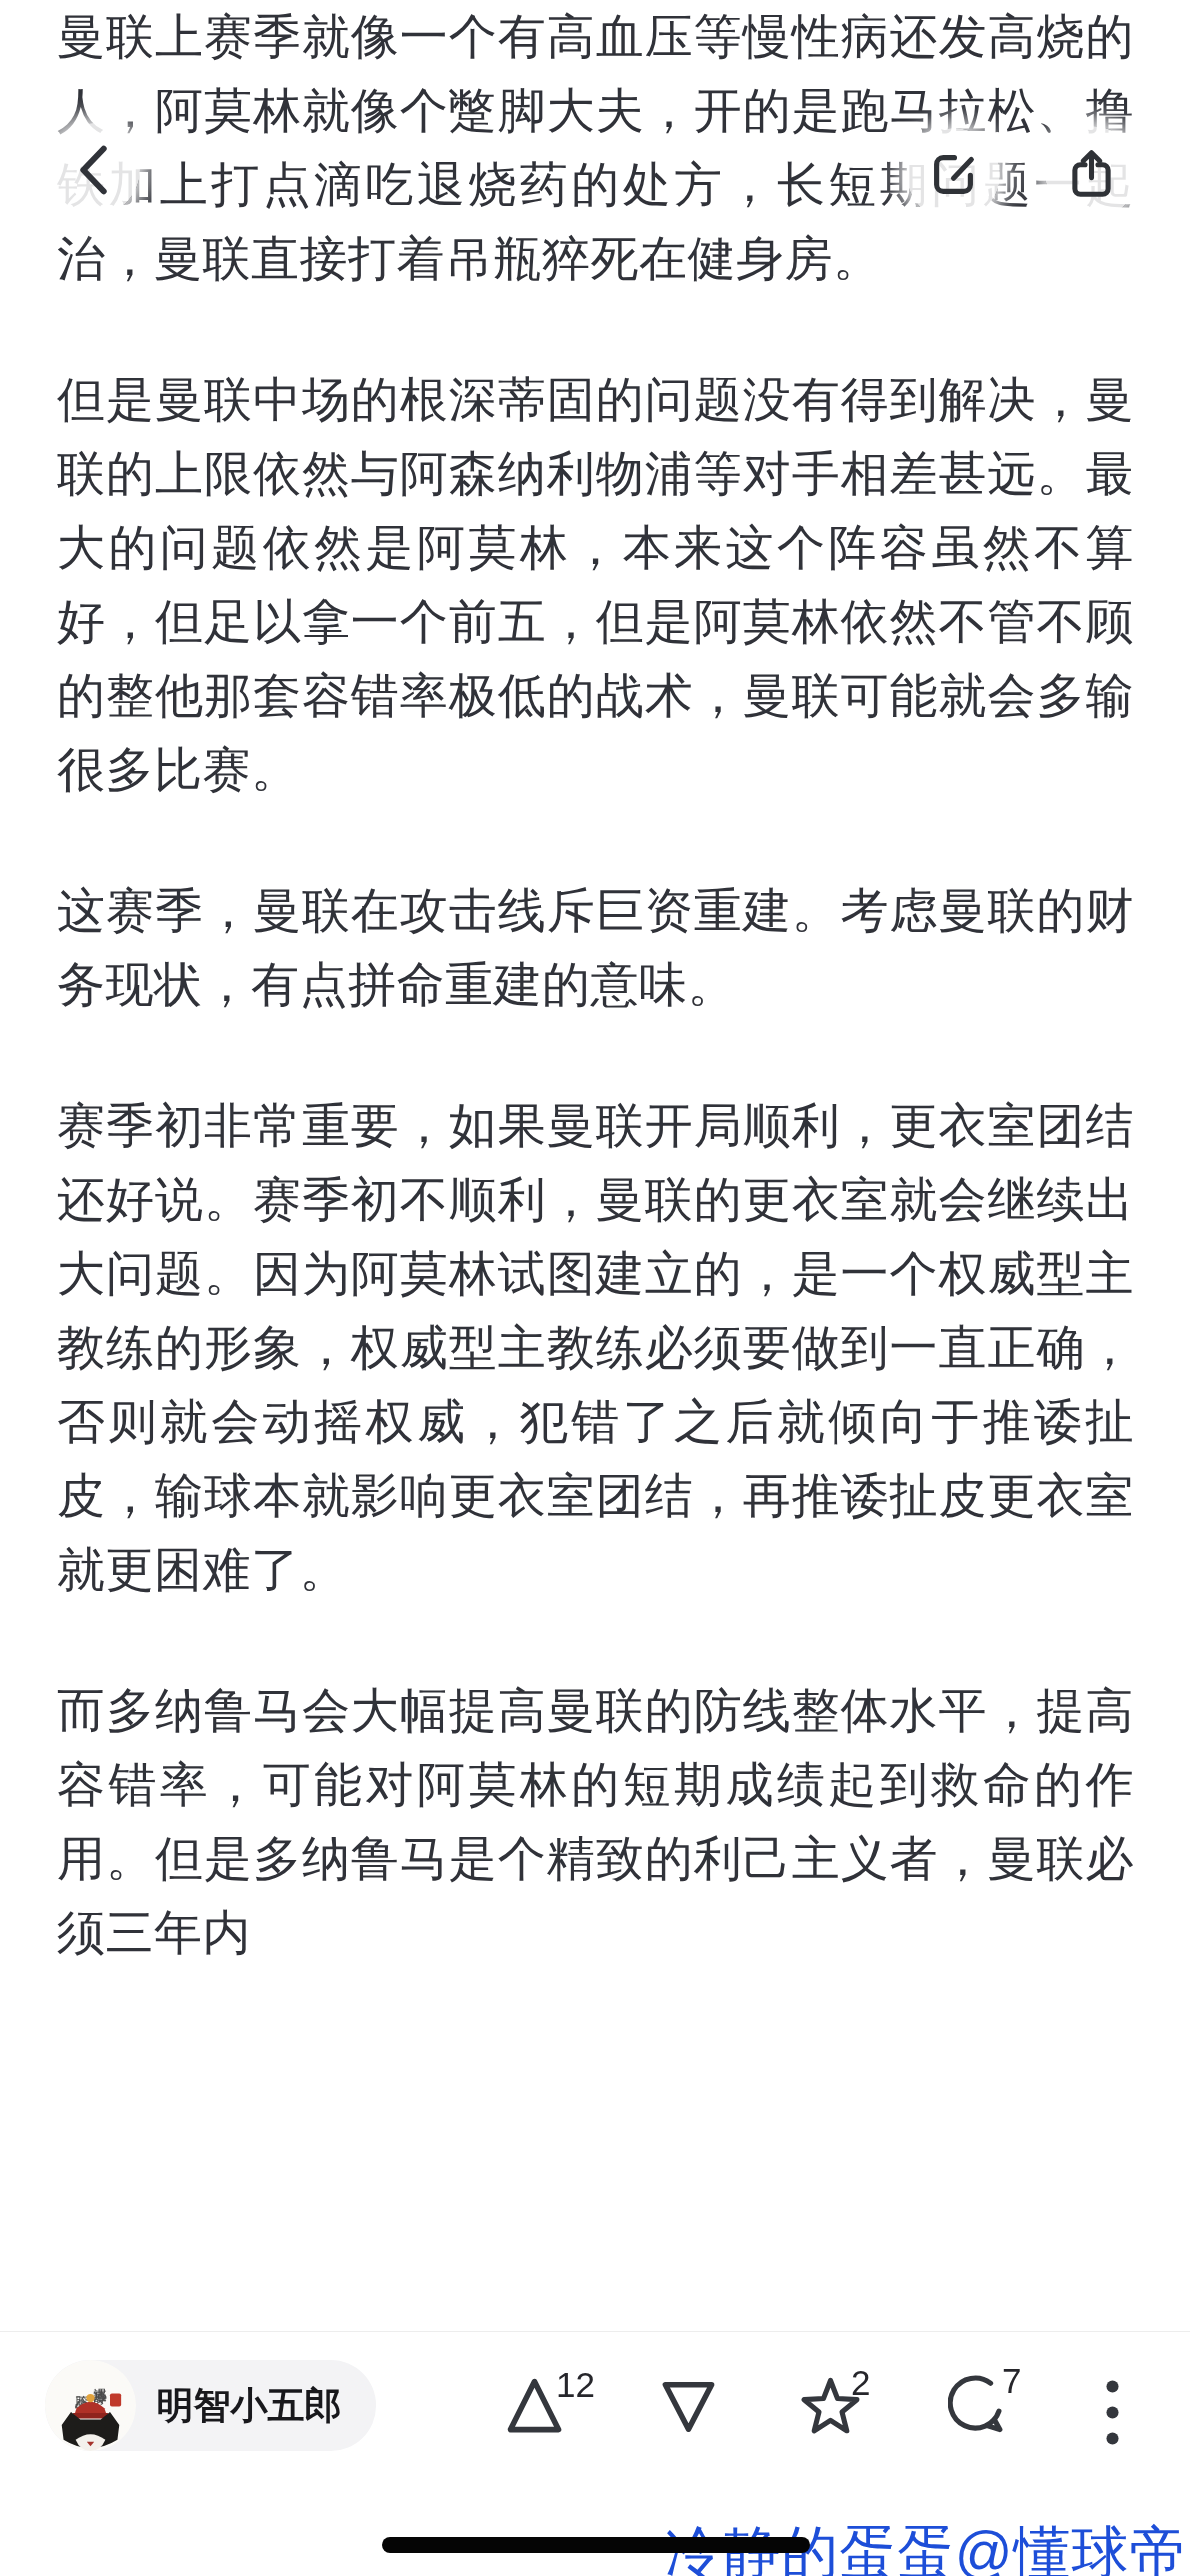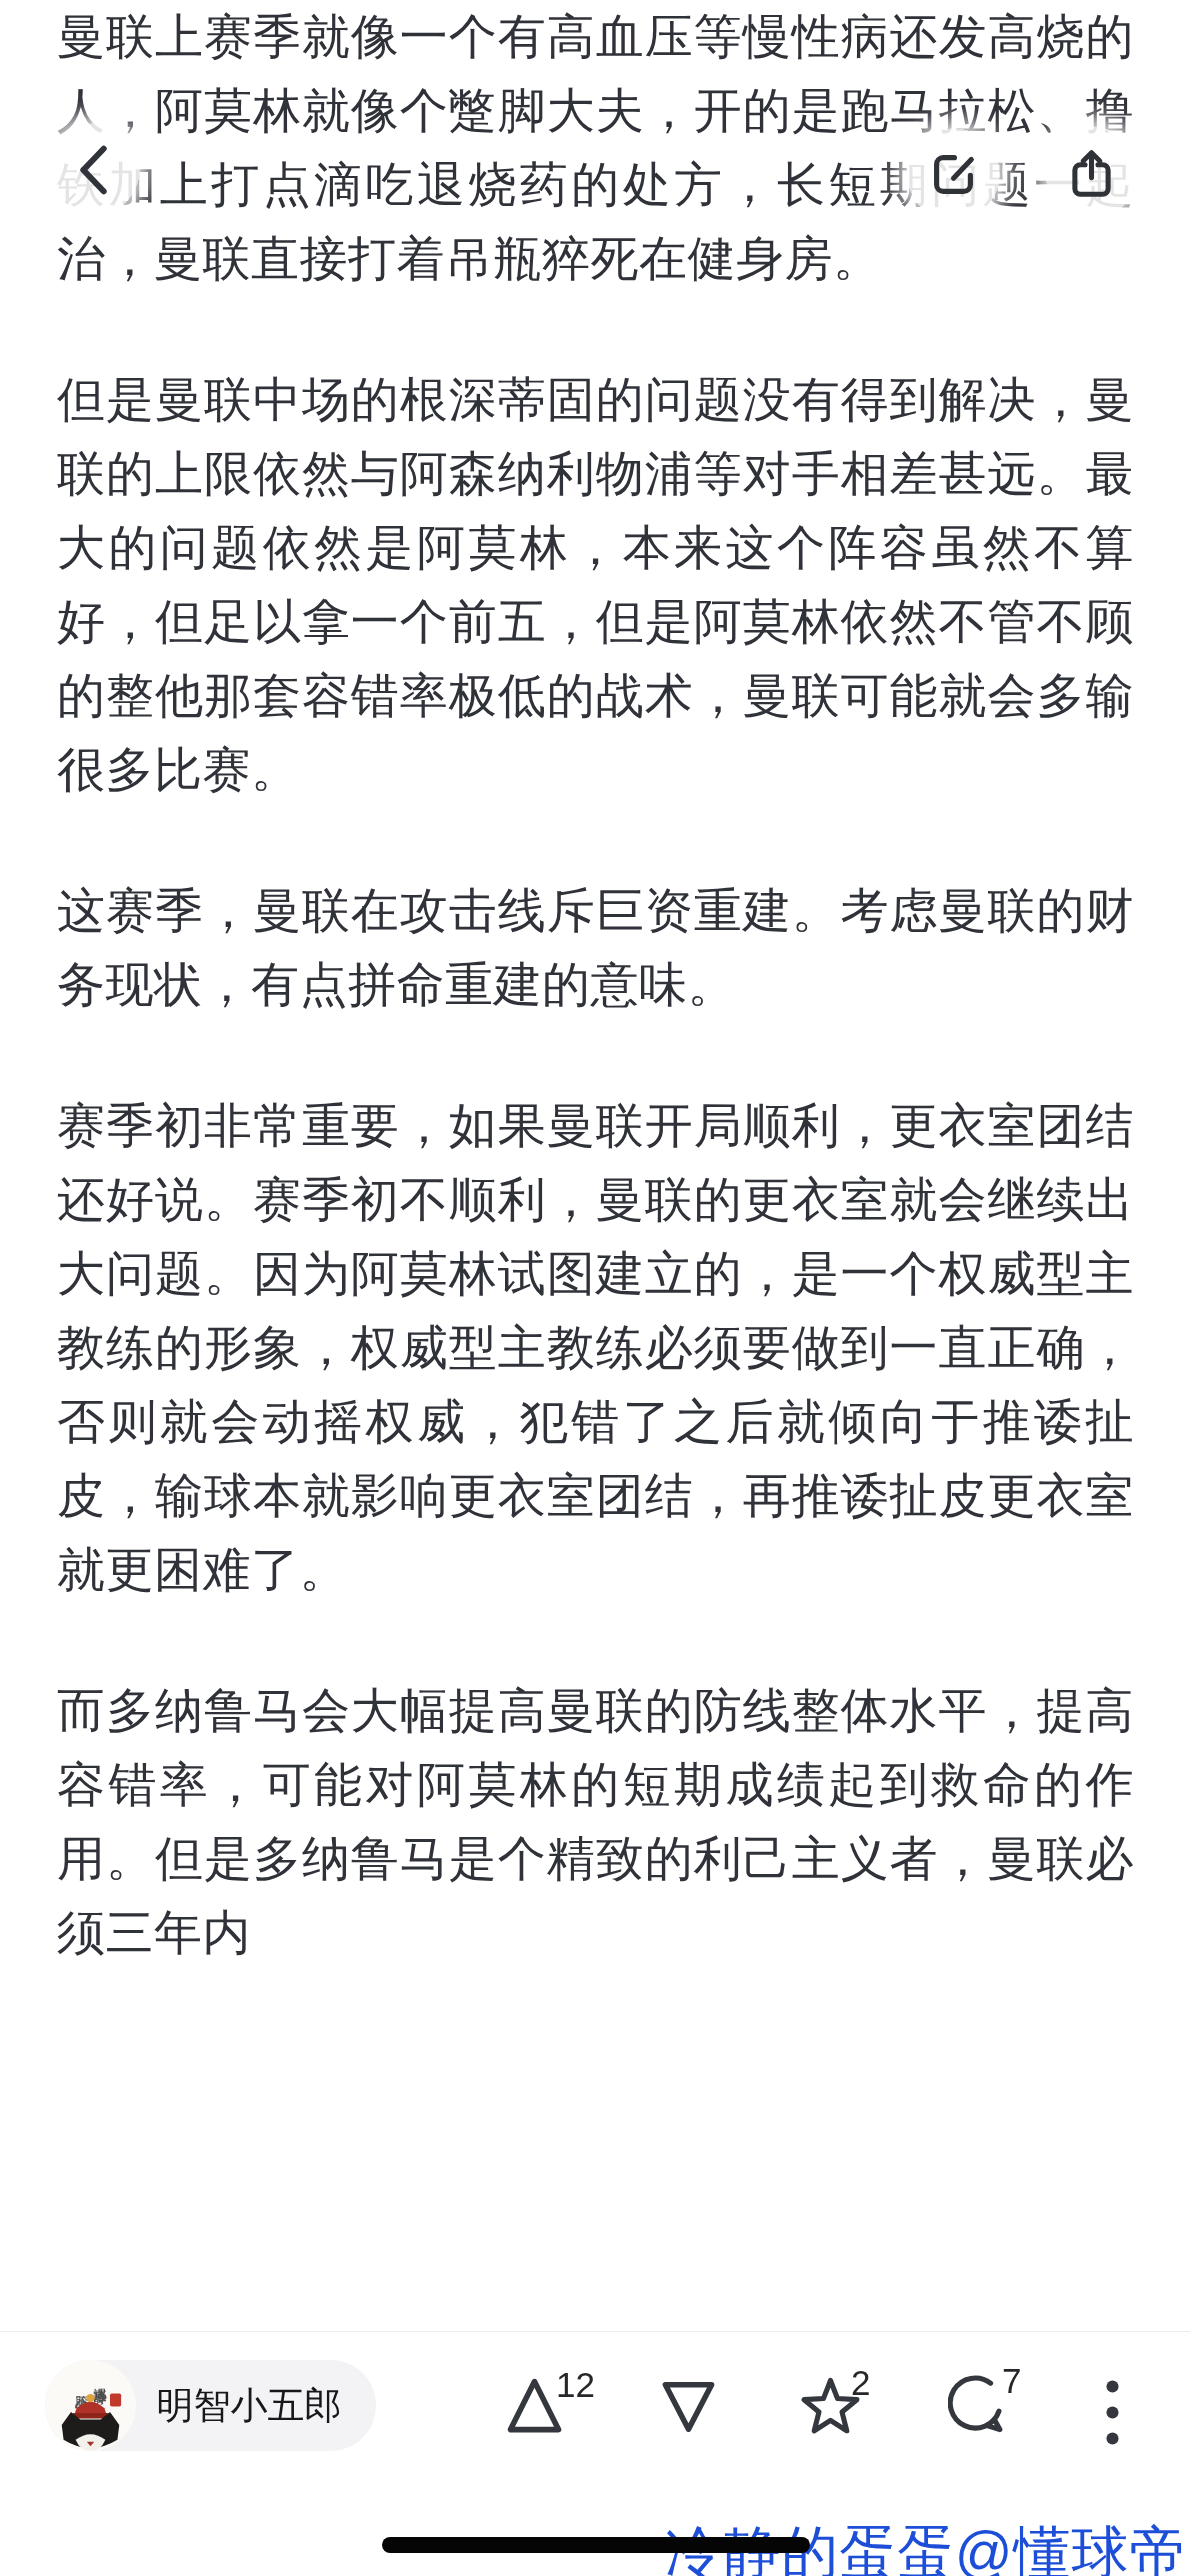--- a/index.html
+++ b/index.html
@@ -22,21 +22,21 @@
   .fab.back{left:47px;top:123px;}
   .fab.compose{left:907px;top:128px;}
   .fab.share{left:1045px;top:126px;}
 
   
   .bottombar{position:absolute;left:0;right:0;top:2331px;height:245px;background:#ffffff;
              border-top:1.9px solid #ededed;}
   .authorpill{position:absolute;left:45px;top:2360px;height:91px;border-radius:45px;
               background:#f3f3f5;display:flex;align-items:center;padding-right:35px;cursor:pointer;}
   .avatar{width:91px;height:91px;border-radius:50%;overflow:hidden;flex:0 0 auto;display:block;}
-  .authorname{margin-left:20.4px;font-size:37px;font-weight:400;color:#18181c;white-space:nowrap;}
+  .authorname{margin-left:20.4px;font-size:37px;font-weight:700;color:#18181c;white-space:nowrap;}
 
   .action{position:absolute;cursor:pointer;}
   .action .count{position:absolute;font-size:35px;font-weight:500;color:#26262b;top:-11px;}
   .action svg{display:block;}
   .act-up{left:504px;top:2376px;}     .act-up .count{left:52px;}
   .act-down{left:658px;top:2379px;}
   .act-fav{left:797px;top:2374px;}    .act-fav .count{left:54px;}
   .act-comment{left:948px;top:2374px;}.act-comment .count{left:54px;top:-13px;}
   .act-more{left:1105px;top:2379px;}
 

